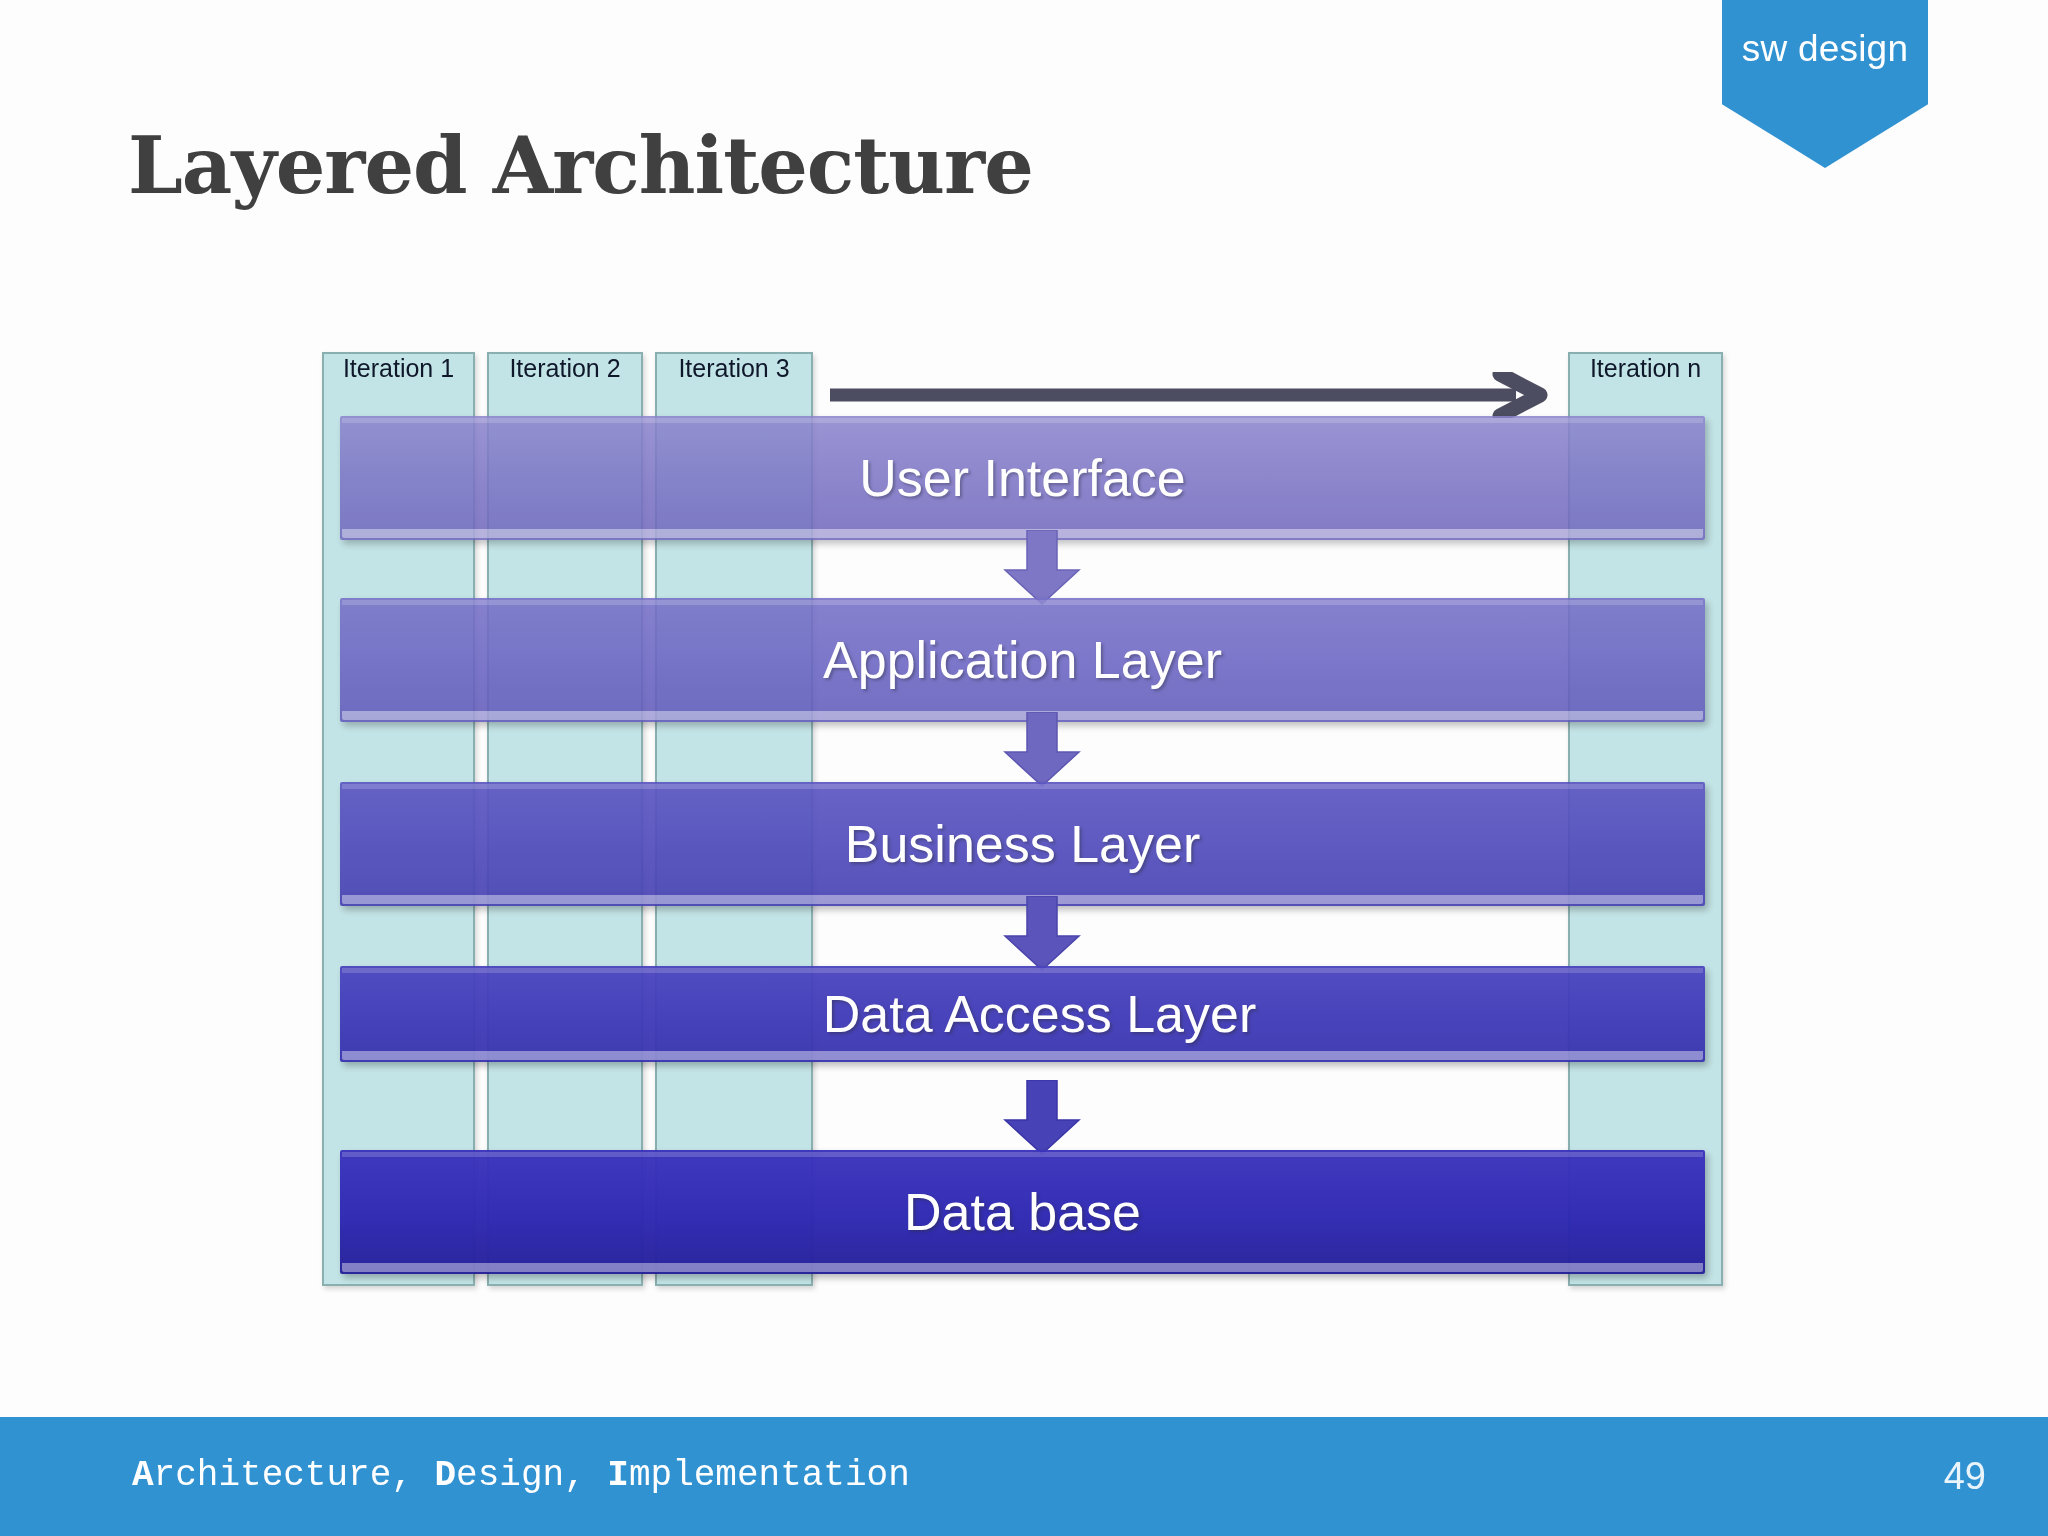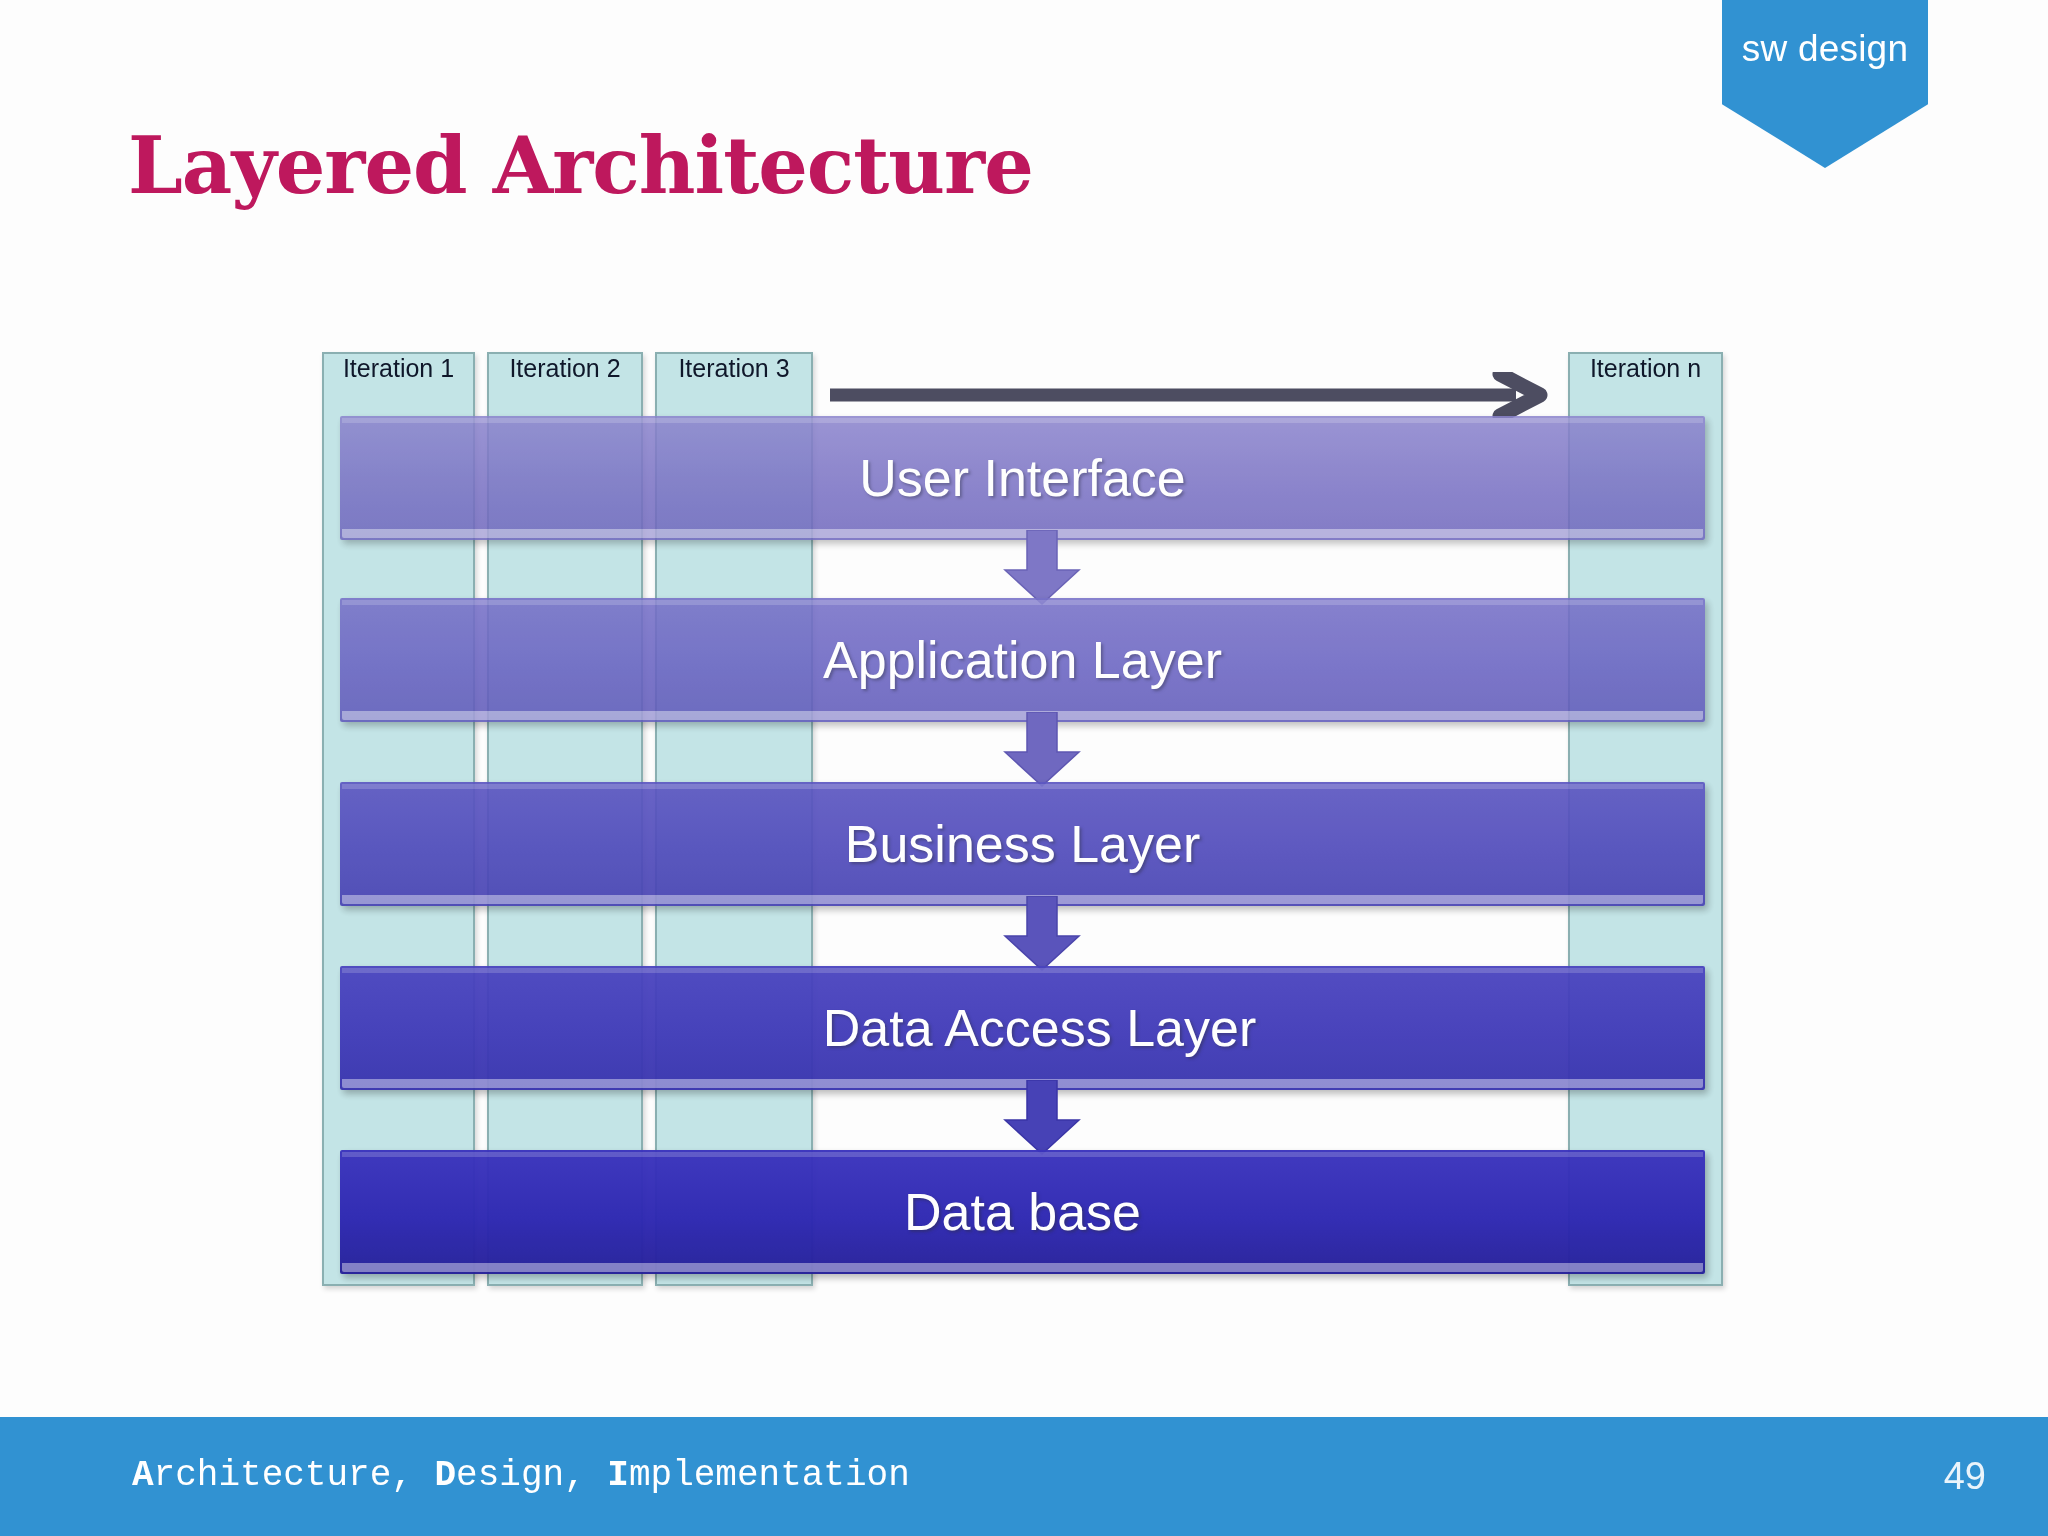--- a/index.html
+++ b/index.html
@@ -42,21 +42,21 @@
 
   
   .slide-title {
     position: absolute;
     left: 128px;
     top: 120px;
     font-family: "DejaVu Serif", "Liberation Serif", serif;
     font-weight: bold;
     font-size: 78px;
     letter-spacing: -1px;
-    color: #be185d;
+    color: #404040;
     white-space: nowrap;
   }
 
   
   .diagram {
     position: absolute;
     left: 0;
     top: 0;
     width: 2048px;
     height: 1536px;
@@ -221,21 +221,21 @@
 
   <div class="layer-bar" style="top:772px; height:124px;
               background:linear-gradient(180deg,#5d57c2 0%,#514cbb 55%,#4843b3 100%);
               opacity:0.92;">
     <span class="layer-text">Business Layer</span>
   </div>
   <svg class="down-arrow" viewBox="0 0 78 76" style="top:896px;">
     <polygon points="24,0 54,0 54,40 76,40 39,74 2,40 24,40" fill="#5a54bb" stroke="#4a44ab" stroke-width="1.5"></polygon>
   </svg>
 
-  <div class="layer-bar" style="top:956px; height:124px;
+  <div class="layer-bar" style="top:956px; height:96px;
               background:linear-gradient(180deg,#4a44bf 0%,#403ab8 55%,#3833ae 100%);
               opacity:0.95;padding-left:34px;">
     <span class="layer-text">Data Access Layer</span>
   </div>
   <svg class="down-arrow" viewBox="0 0 78 76" style="top:1080px;">
     <polygon points="24,0 54,0 54,40 76,40 39,74 2,40 24,40" fill="#4742b6" stroke="#3a35a6" stroke-width="1.5"></polygon>
   </svg>
 
   <div class="layer-bar" style="top:1140px; height:124px;
               background:linear-gradient(180deg,#3b34bd 0%,#2e28b2 55%,#262099 100%);

